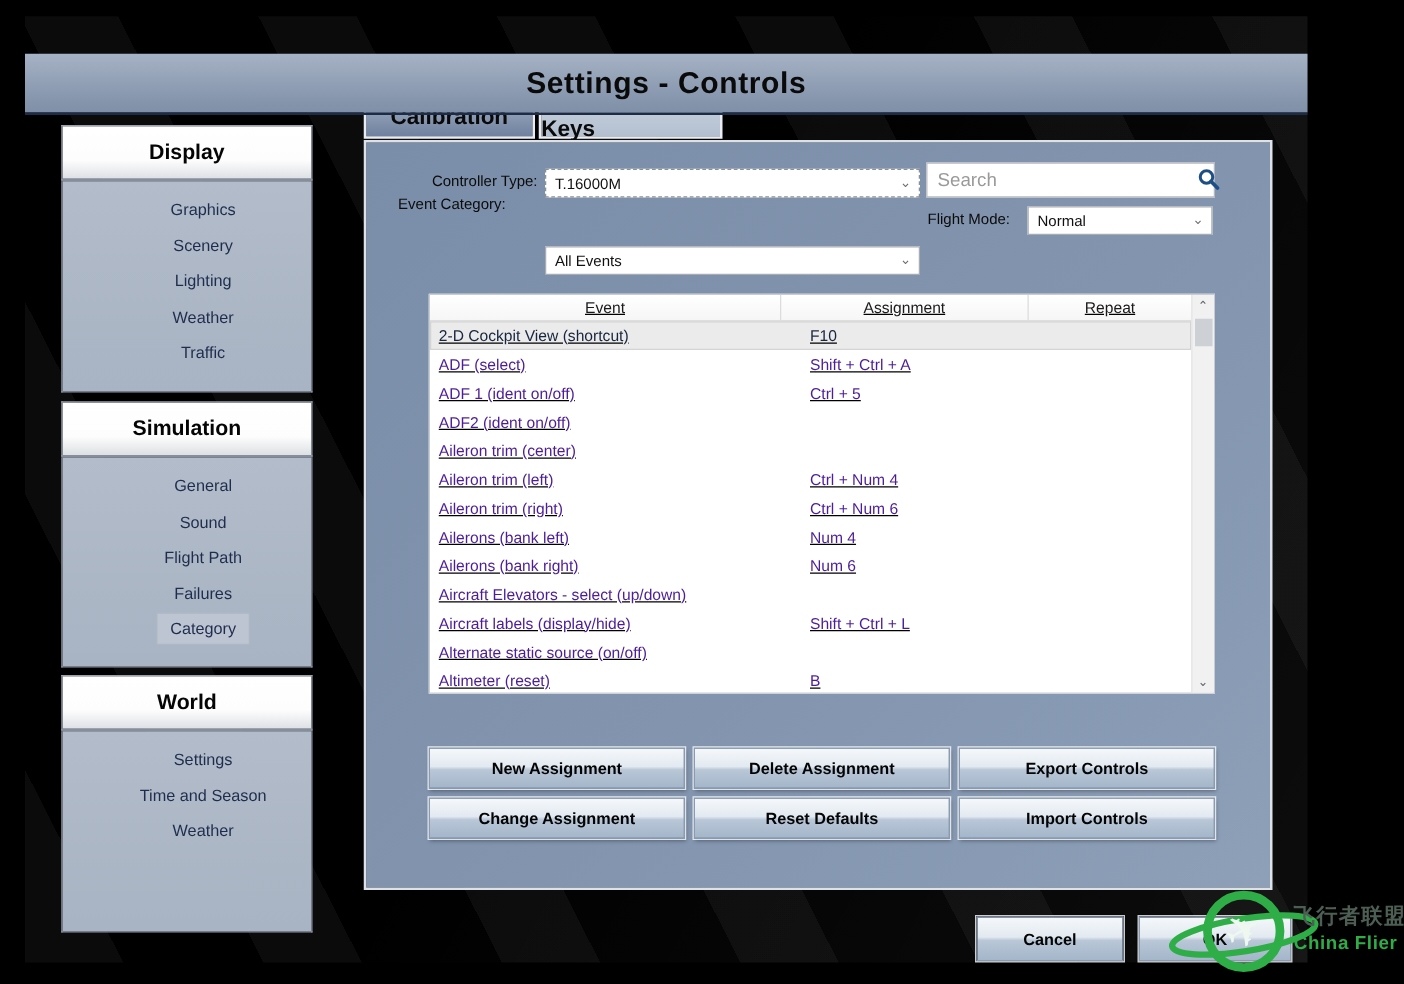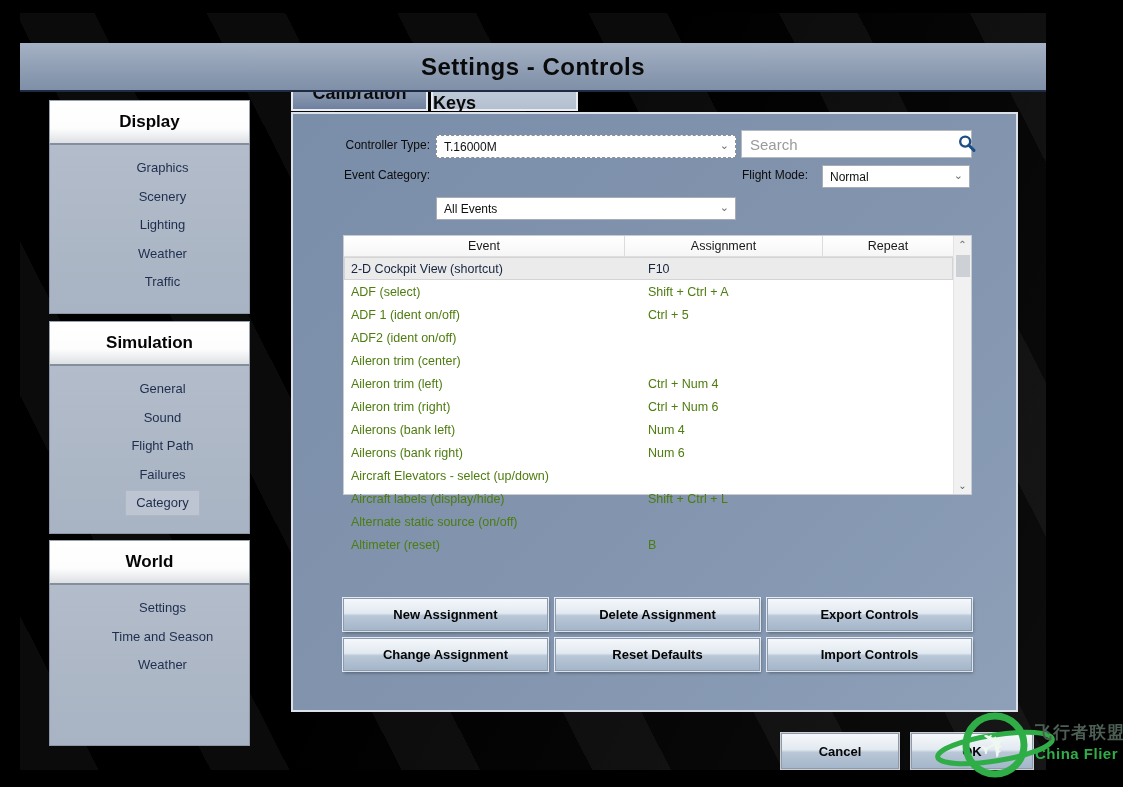--- a/index.html
+++ b/index.html
@@ -65,27 +65,27 @@
   .combo .chev { position:absolute; right:6px; top:50%; transform:translateY(-58%); color:#6d6d6d; font-size:11px; }
   .searchbox {
     position:absolute; left:448px; top:16px; width:231px; height:28px;
     background:#fff; border:1px solid #b6b9be; display:flex; align-items:center;
   }
   .searchbox input { border:none; outline:none; flex:1; font-size:15px; color:#333; padding:0 8px; background:transparent; }
   .searchbox input::placeholder { color:#9a9a9a; }
   .search-ic { width:26px; display:flex; align-items:center; justify-content:center; cursor:pointer; }
 
   
-  .table { position:absolute; left:50px; top:121px; width:629px; height:260px; background:#fff; border:1px solid #c9cdd3; display:flex; }
+  .table { position:absolute; left:50px; top:121px; width:629px; height:320px; background:#fff; border:1px solid #c9cdd3; display:flex;text-decoration:underline; }
   .tlist { width:609px; }
   .thead { display:flex; height:21px; background:linear-gradient(180deg,#ffffff,#f6f6f6); border-bottom:1px solid #dedede; }
   .th { font-size:12.5px; color:#1a1a1a; display:flex; align-items:center; justify-content:center; border-right:1px solid #dcdcdc; }
   .th:last-child { border-right:none; }
   .c-event{width:281px;} .c-assign{width:198px;} .c-repeat{width:130px;}
-  .trow { display:flex; height:23px; align-items:center; font-size:12.5px; color:#4d7c0f; cursor:default; }
+  .trow { display:flex; height:23px; align-items:center; font-size:12.5px; color:#4c1d95; cursor:default; }
   .trow .cell { overflow:hidden; white-space:nowrap; }
   .trow .c-event { padding-left:7px; }
   .trow .c-assign { padding-left:23px; }
   .trow.selected { background:#ebebeb; box-shadow:inset 0 0 0 1px #d4d4d4; color:#17253f; }
 
   .vscroll { width:20px; background:#f1f1f1; border-left:1px solid #e3e3e3; position:relative; }
   .vs-up,.vs-down { position:absolute; left:0; width:100%; height:17px; display:flex; align-items:center; justify-content:center; color:#5f6368; font-size:10px; cursor:pointer; }
   .vs-up{top:0;} .vs-down{bottom:0;}
   .vs-thumb { position:absolute; left:2px; top:19px; width:14px; height:22px; background:#cdd0d5; cursor:pointer; }
 
@@ -164,21 +164,21 @@
       <div class="searchbox">
         <input type="text" placeholder="Search" style="">
         <span class="search-ic">
           <svg width="20" height="20" viewBox="0 0 20 20">
             <circle cx="8.2" cy="7.6" r="5" fill="none" stroke="#1d4f87" stroke-width="2.4"></circle>
             <line x1="11.9" y1="11.2" x2="17" y2="16.4" stroke="#1d4f87" stroke-width="3" stroke-linecap="round"></line>
           </svg>
         </span>
       </div>
 
-      <div class="flabel" style="left:0; top:54px; width:137px;">Event Category:</div>
+      <div class="flabel" style="left:0; top:42px; width:137px;text-align:center;">Event Category:</div>
       <div class="combo" style="left:143px; top:51px; width:300px; height:23px;margin-top:32px;">
         <span>All Events</span>
         <span class="chev">⌄</span>
       </div>
 
       <div class="flabel" style="left:449px; top:54px; width:75px; text-align:left;">Flight Mode:</div>
       <div class="combo" style="left:529px; top:51px; width:148px; height:23px;">
         <span>Normal</span>
         <span class="chev">⌄</span>
       </div>

